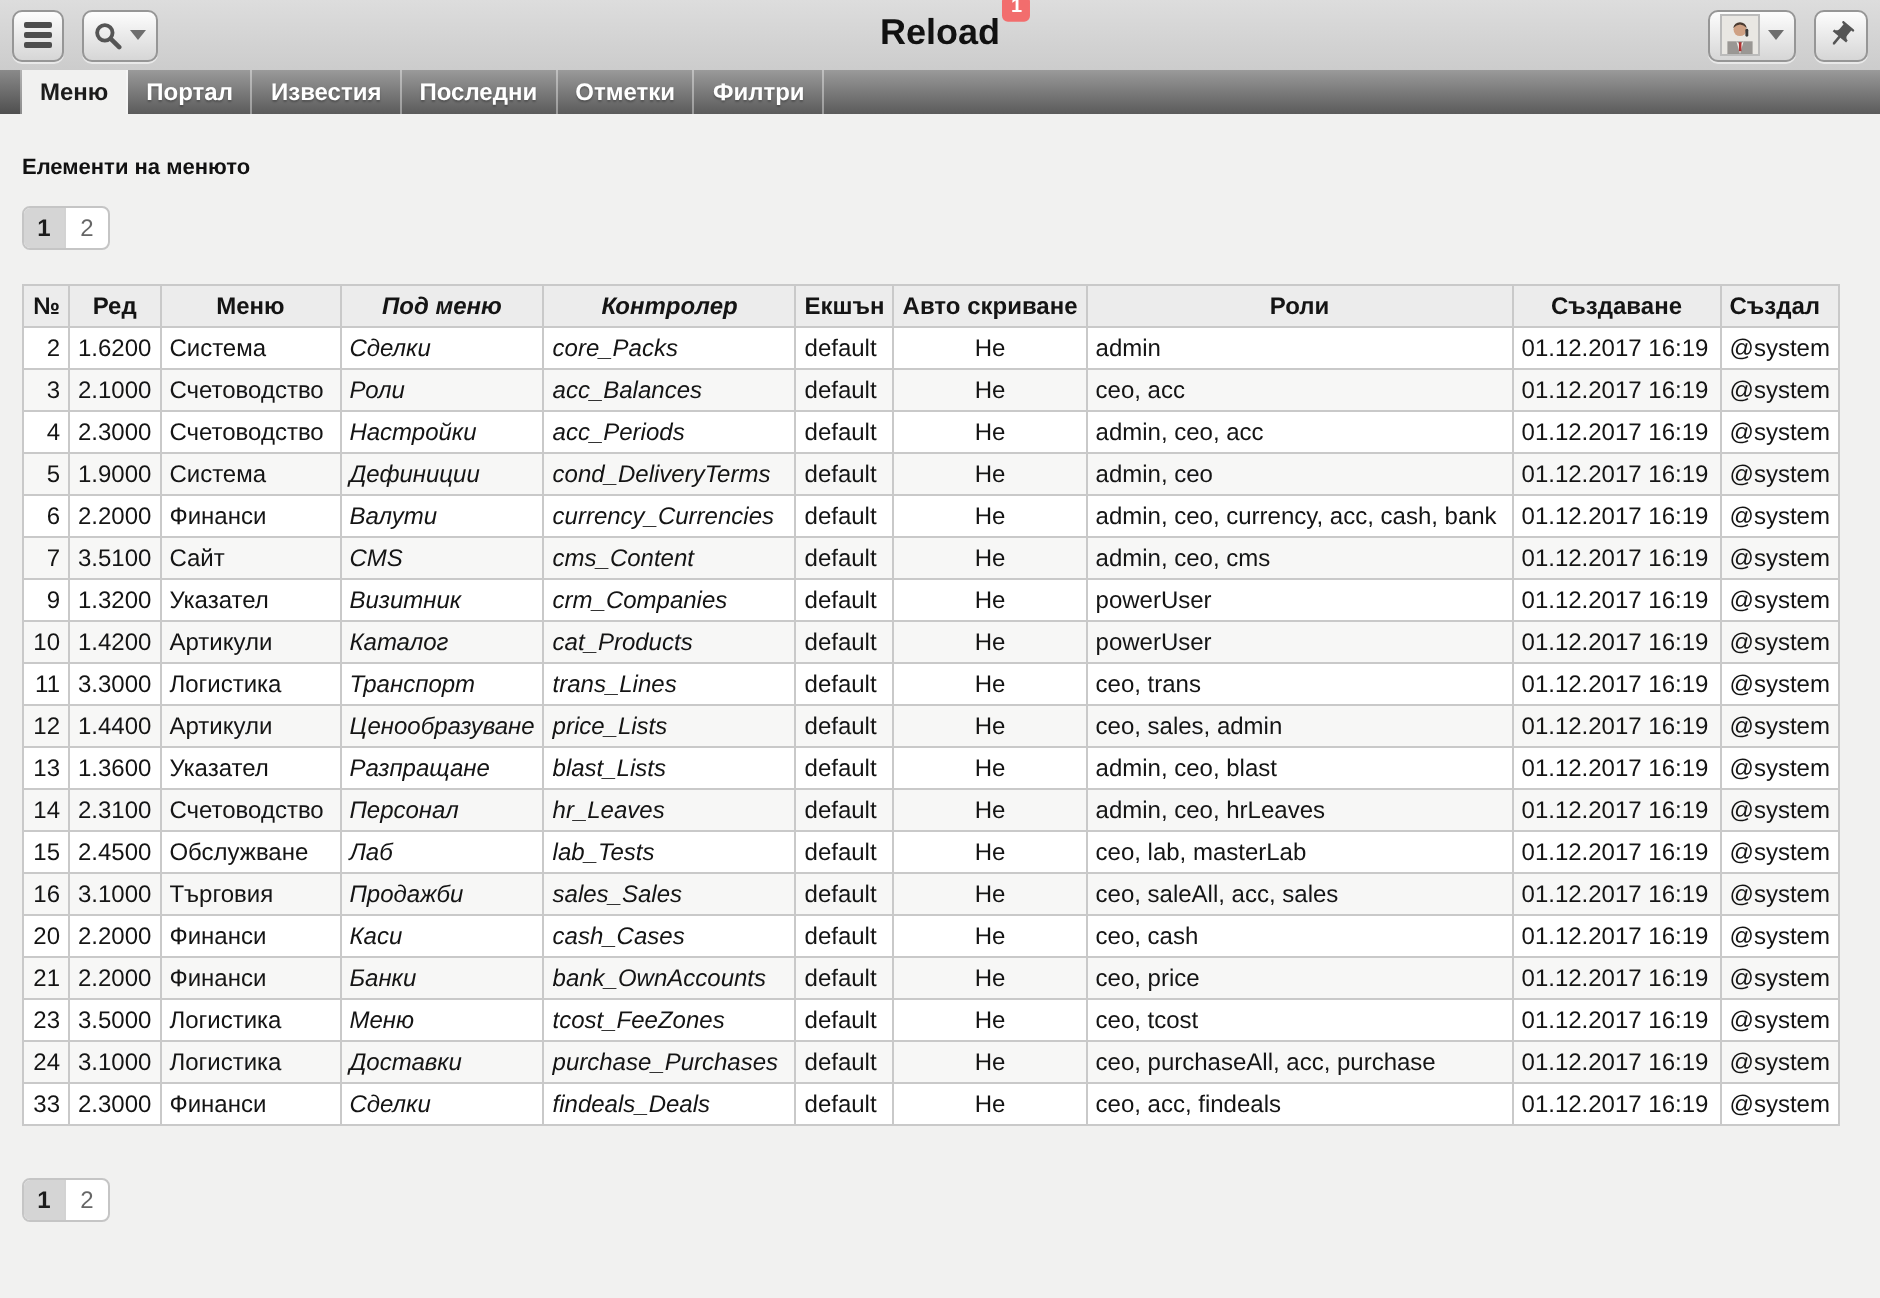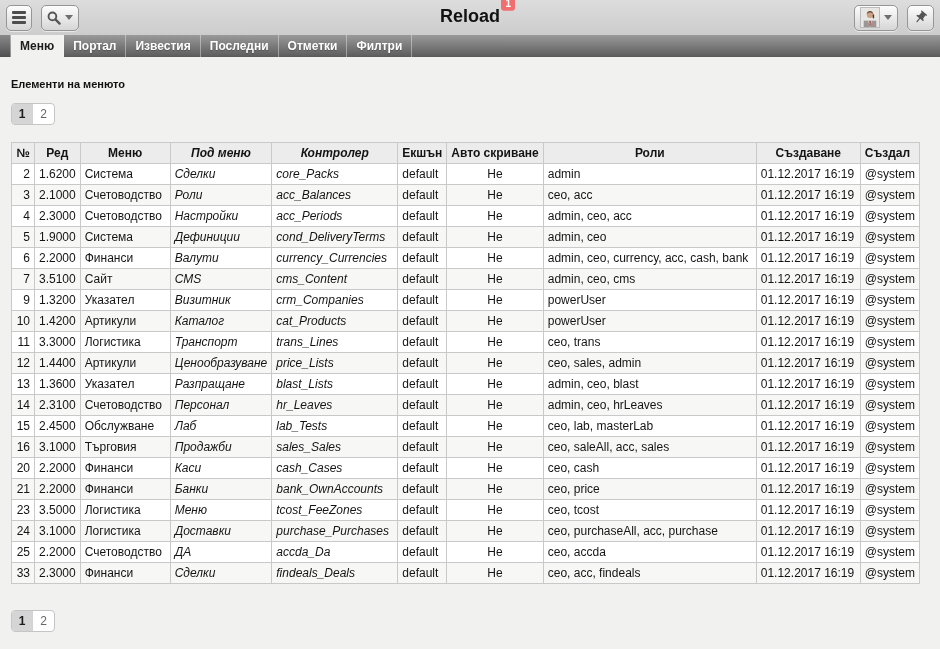--- a/index.html
+++ b/index.html
@@ -394,32 +394,20 @@
           <td>Логистика</td>
           <td>Доставки</td>
           <td>purchase_Purchases</td>
           <td>default</td>
           <td>Не</td>
           <td>ceo, purchaseAll, acc, purchase</td>
           <td>01.12.2017 16:19</td>
           <td>@system</td>
         </tr>
         <tr>
-          <td>25</td>
-          <td>2.2000</td>
-          <td>Счетоводство</td>
-          <td>ДА</td>
-          <td>accda_Da</td>
-          <td>default</td>
-          <td>Не</td>
-          <td>ceo, accda</td>
-          <td>01.12.2017 16:19</td>
-          <td>@system</td>
-        </tr>
-        <tr>
           <td>33</td>
           <td>2.3000</td>
           <td>Финанси</td>
           <td>Сделки</td>
           <td>findeals_Deals</td>
           <td>default</td>
           <td>Не</td>
           <td>ceo, acc, findeals</td>
           <td>01.12.2017 16:19</td>
           <td>@system</td>

